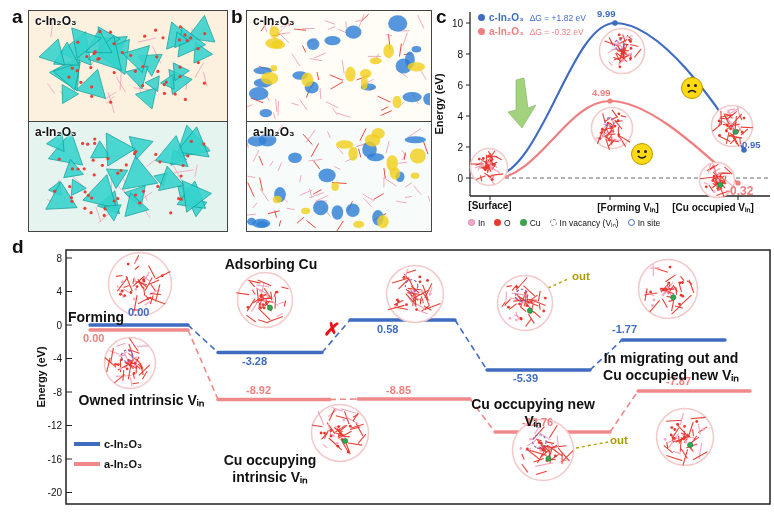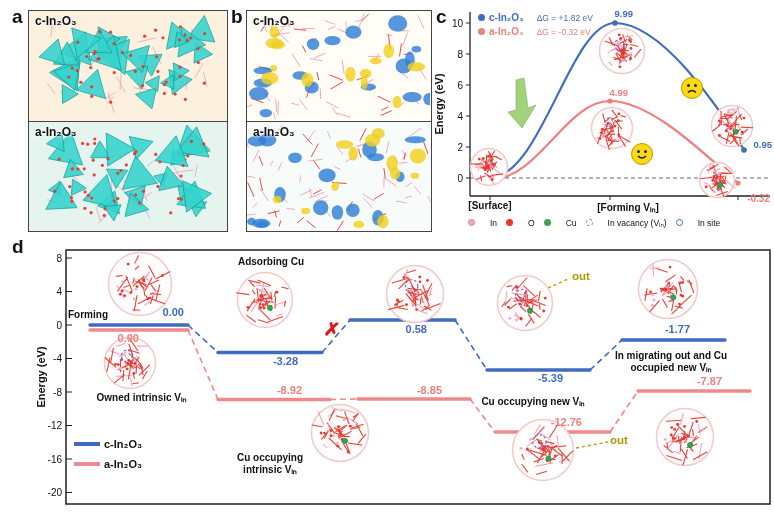--- a/index.html
+++ b/index.html
@@ -8,33 +8,33 @@
   .abs{position:absolute}
   .panel-letter{position:absolute;font-size:19px;font-weight:bold;color:#111;z-index:6}
   .box{position:absolute;border:1.5px solid #444;background:#fff}
   .subpanel{position:relative;width:100%;height:50%;overflow:hidden}
   .subpanel + .subpanel{border-top:1.5px solid #444}
   .sublabel{position:absolute;left:6px;top:3px;font-weight:bold;font-size:12px;color:#111;z-index:2;text-shadow:0 0 3px #fff,0 0 3px #fff}
   .deco{position:absolute;left:0;top:0}
   svg text{font-family:"Liberation Sans",sans-serif}
   .ax-tick{font-size:10px;fill:#111}
   .ax-label{font-size:11px;font-weight:bold;fill:#111}
-  .val{position:absolute;font-weight:bold;font-size:11px;text-align:right;z-index:5;line-height:1.05}
+  .val{position:absolute;font-weight:bold;font-size:11px;text-align:left;z-index:5;line-height:1.05}
   .blue{color:#3f6cc1}
   .red{color:#ef7f7f}
-  .note{position:absolute;font-weight:bold;font-size:10px;color:#111;text-align:center;line-height:1.2;z-index:5}
+  .note{position:absolute;font-weight:bold;font-size:14px;color:#111;text-align:center;line-height:1.2;z-index:5}
   .out{position:absolute;font-weight:bold;font-size:11.5px;color:#ab9b00;z-index:5}
   .xmark{position:absolute;color:#e8141c;font-size:19px;font-weight:bold;z-index:6;transform:rotate(8deg)}
   .ctick{position:absolute;font-weight:bold;font-size:10px;color:#111;text-align:center;z-index:5}
   .legend-row{position:absolute;display:flex;align-items:center;gap:4px;z-index:5}
   .lg-name{font-weight:bold;font-size:10px}
-  .lg-dg{font-size:8.5px;margin-left:9px}
+  .lg-dg{font-size:8.5px;margin-left:2px}
   .dot{width:7px;height:7px;border-radius:50%;display:inline-block;flex:none}
   .alegend{position:absolute;display:flex;align-items:center;gap:9px;z-index:5}
-  .alegend .item{display:flex;align-items:center;gap:15px;font-size:8.5px;color:#111;white-space:nowrap}
+  .alegend .item{display:flex;align-items:center;gap:3px;font-size:8.5px;color:#111;white-space:nowrap}
   .adot{width:7px;height:7px;border-radius:50%;display:inline-block;flex:none}
   .adot.vac{background:transparent;border:1px dashed #8a8a8a}
   .adot.site{background:#fff;border:1.5px solid #3f6cc1}
   .mol{z-index:3}
   .face{z-index:4}
   .d-legend-line{display:inline-block;width:26px;height:3.5px;flex:none}
   .d-legend-label{font-weight:bold;font-size:11px;color:#111}
 </style>
 </head>
 <body>
@@ -756,24 +756,25 @@
     </div>
     <div class="legend-row" style="left:46px;top:22px">
       <span class="dot" style="background:#ef7f7f"></span>
       <span class="lg-name red">a-In₂O₃</span>
       <span class="lg-dg red">ΔG = -0.32 eV</span>
     </div>
 
     <span class="val blue" style="left:165px;top:5px;width:36px;font-size:9.5px">9.99</span>
     <span class="val red" style="left:160px;top:84px;width:36px;font-size:9.5px">4.99</span>
     <span class="val blue" style="left:310px;top:136px;width:30px;font-size:9.5px">0.95</span>
-    <span class="val red" style="left:294px;top:190px;width:44px;font-size:10px">-0.32</span>
+    <span class="val red" style="left:294px;top:181px;width:44px;font-size:12px">-0.32</span>
 
     <span class="ctick" style="left:24px;top:196px;width:68px">[Surface]</span>
     <span class="ctick" style="left:152px;top:196px;width:88px">[Forming Vᵢₙ]</span>
+    <span class="ctick" style="left:222px;top:196px;width:118px">[Cu occupied Vᵢₙ]</span>
 
     <div class="alegend" style="left:36px;top:213px">
       <span class="item">
           <span class="adot" style="background:#f2a8c6;border:1px solid #d685aa"></span>
           <span>In</span>
         </span>
       <span class="item">
           <span class="adot" style="background:#e8372c"></span>
           <span>O</span>
         </span>
@@ -1309,21 +1310,21 @@
         <circle cx="19.3" cy="31.4" r="1.4" fill="#e8372c"></circle>
         <circle cx="35.13" cy="37.980000000000004" r="2.6" fill="#2fa84f" stroke="#1b7a36" stroke-width="0.6"></circle>
       </svg>
 
     <span class="note blue" style="left:32px;top:65px;width:54px;text-align:left">Forming</span>
     <span class="val blue" style="left:92px;top:63px;width:56px">0.00</span>
     <span class="val red" style="left:47px;top:89px;width:56px">0.00</span>
     <span class="val blue" style="left:206px;top:112px;width:56px">-3.28</span>
     <span class="val blue" style="left:341px;top:80px;width:50px">0.58</span>
     <span class="val blue" style="left:477px;top:129px;width:50px">-5.39</span>
-    <span class="val blue" style="left:604px;top:80px;width:50px">-1.77</span>
+    <span class="val blue" style="left:576px;top:80px;width:50px">-1.77</span>
     <span class="val red" style="left:210px;top:141px;width:56px">-8.92</span>
     <span class="val red" style="left:350px;top:141px;width:56px">-8.85</span>
     <span class="val red" style="left:486px;top:173px;width:60px">-12.76</span>
     <span class="val red" style="left:630px;top:132px;width:56px">-7.87</span>
 
     <span class="note" style="left:180px;top:12px;width:110px">Adsorbing Cu</span>
     <span class="note" style="left:565px;top:106px;width:140px">In migrating out and Cu occupied new Vᵢₙ</span>
     <span class="note" style="left:184px;top:208px;width:100px">Cu occupying intrinsic Vᵢₙ</span>
     <span class="note" style="left:38px;top:148px;width:135px">Owned intrinsic Vᵢₙ</span>
     <span class="note" style="left:432px;top:152px;width:130px">Cu occupying new Vᵢₙ</span>

